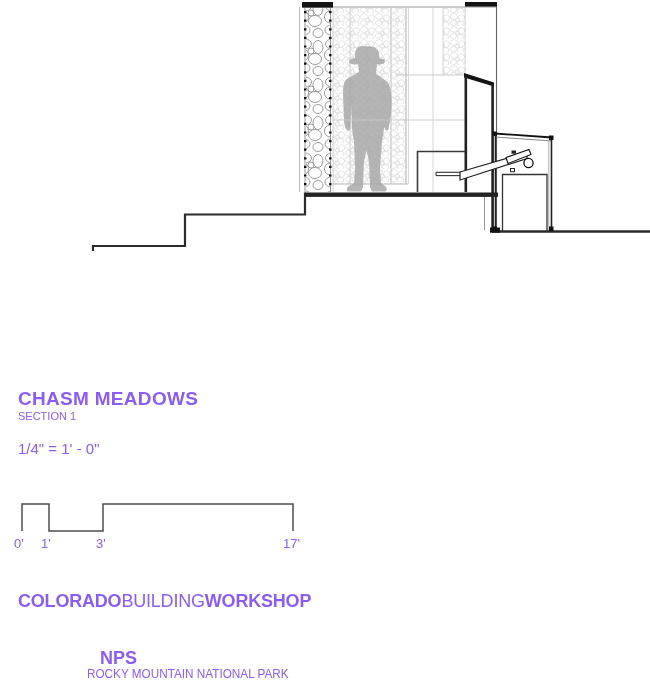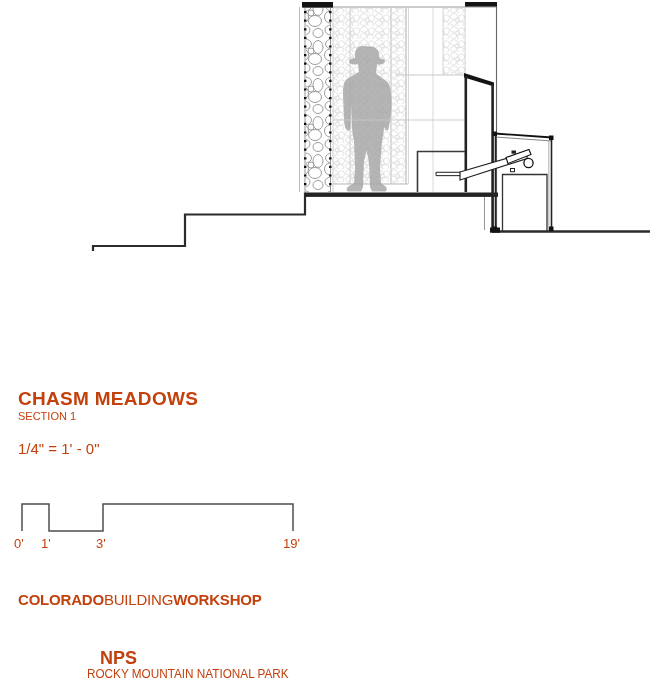--- a/index.html
+++ b/index.html
@@ -1,30 +1,30 @@
 <!DOCTYPE html>
 <html><head>
 <meta charset="utf-8">
 <style>
   html,body{margin:0;padding:0;background:#ffffff;}
   .canvas{
     position:relative;width:650px;height:684px;background:#ffffff;
-    font-family:"Liberation Sans", sans-serif;color:#c2410c;overflow:hidden;
+    font-family:"Liberation Sans", sans-serif;color:#8b5cf6;overflow:hidden;
   }
   .abs{position:absolute;}
   .page-title{left:18px;top:388px;font-size:19px;font-weight:bold;letter-spacing:.3px;}
   .page-subtitle{left:18px;top:410px;font-size:11px;}
   .scale-note{left:18px;top:440px;font-size:15px;}
   .scalebar-svg{left:10px;top:497px;}
   .tick-label{position:absolute;top:536px;font-size:13px;}
   .tick-0{left:14px;}
   .tick-1{left:41px;}
   .tick-3{left:96px;}
   .tick-10{left:283px;}
-  .studio{left:18px;top:591px;font-size:15px;letter-spacing:-.2px;white-space:nowrap;}
+  .studio{left:18px;top:591px;font-size:18px;letter-spacing:-.2px;white-space:nowrap;}
   .studio b{font-weight:bold;}
   .client{left:100px;top:648px;font-size:18px;font-weight:bold;}
   .client-sub{left:87px;top:666px;font-size:13.5px;transform:scaleX(.87);transform-origin:left center;white-space:nowrap;}
   svg{display:block;}
 </style>
 </head>
 <body>
 
 <div class="canvas">
 
@@ -140,20 +140,20 @@
   <div class="abs page-title">CHASM MEADOWS</div>
   <div class="abs page-subtitle">SECTION 1</div>
   <div class="abs scale-note">1/4" = 1' - 0"</div>
 
   <svg class="abs scalebar-svg" width="310" height="36" viewBox="0 0 310 36">
     <path d="M12,34 L12,7 L39,7 L39,34 L93,34 L93,7 L283,7 L283,34" fill="none" stroke="#4d4d4d" stroke-width="1.5"></path>
   </svg>
   <span class="tick-label tick-0">0'</span>
   <span class="tick-label tick-1">1'</span>
   <span class="tick-label tick-3">3'</span>
-  <span class="tick-label tick-10">19'</span>
+  <span class="tick-label tick-10">17'</span>
 
   <div class="abs studio"><b>COLORADO</b><span>BUILDING</span><b>WORKSHOP</b></div>
 
   <div class="abs client">NPS</div>
   <div class="abs client-sub">ROCKY MOUNTAIN NATIONAL PARK</div>
 
 </div>
 
 </body></html>

